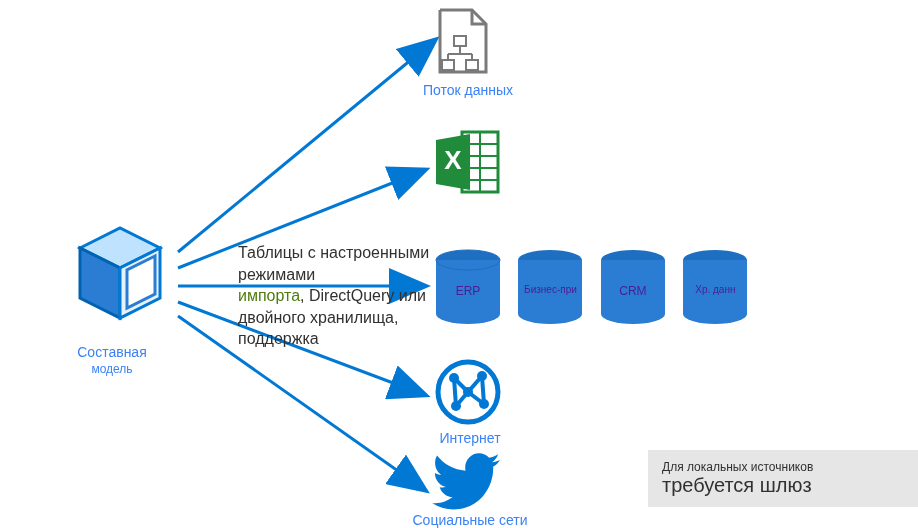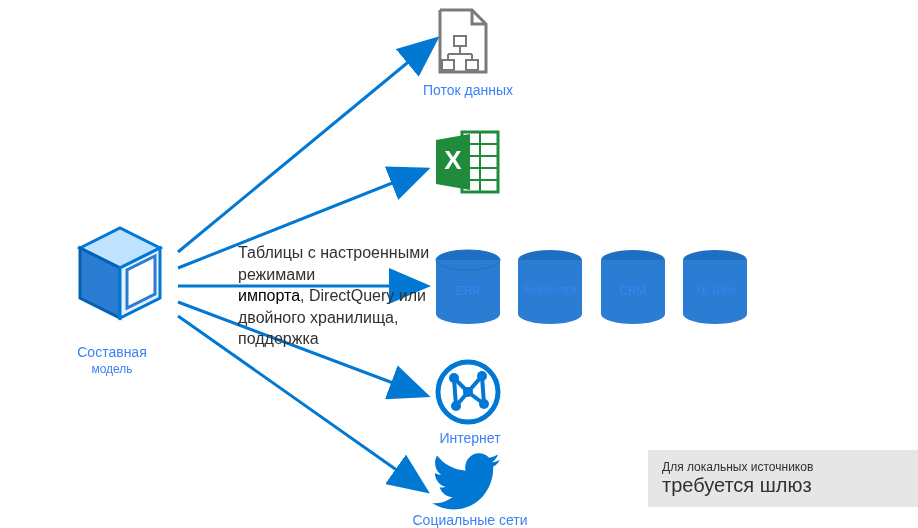--- a/index.html
+++ b/index.html
@@ -1,27 +1,27 @@
 <!DOCTYPE html>
 <html><head>
 <meta charset="utf-8">
 <style>
   html,body{margin:0;padding:0;width:918px;height:528px;font-family:"Segoe UI",Arial,sans-serif;background:#fff;color:#323130}
   .canvas{position:relative;width:918px;height:528px}
   .abs{position:absolute}
   .label{font-size:14px;color:#3b82f6;text-align:center}
   .label-sm{font-size:12px}
   .center-text{font-size:16px;line-height:1.35;color:#323130}
-  .center-text .blue{color:#000000}
+  .center-text .blue{color:#4d7c0f}
   .note-box{background:#e6e6e6;padding:10px 14px}
   .note-top{font-size:12px}
   .note-bot{font-size:20px}
   .db{display:inline-block;width:72px;margin-right:6px;vertical-align:top}
   .db svg{display:block}
-  .db-label{position:absolute;width:72px;text-align:center;color:#3b82f6;font-size:12px;top:36px}
+  .db-label{position:absolute;width:72px;text-align:center;color:#4c1d95;font-size:12px;top:36px}
   .row-db{white-space:nowrap}
   svg{overflow:visible}
 </style>
 </head>
 <body>
 
 <div class="canvas">
 
   <svg class="abs" style="left:0;top:0" width="918" height="528">
     <defs>

